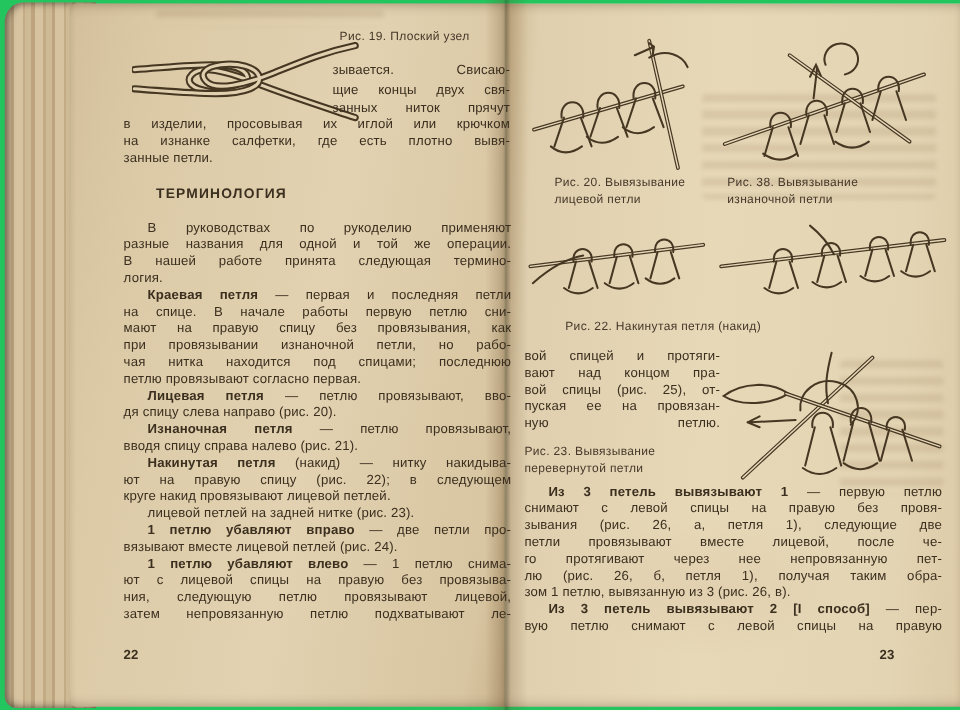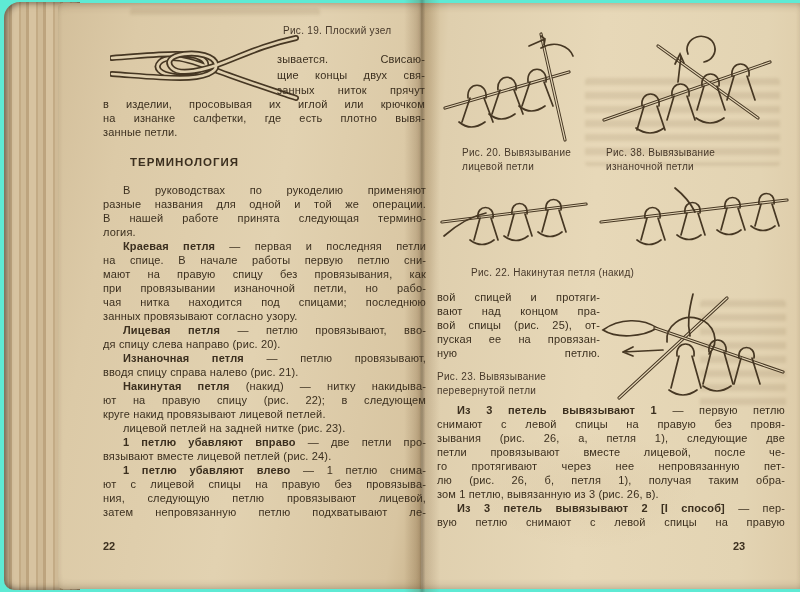--- a/index.html
+++ b/index.html
@@ -1,18 +1,18 @@
 <!DOCTYPE html>
 <html><head>
 <meta charset="utf-8">
 <style>
   html,body{margin:0;padding:0;}
   .book{
     position:relative;width:800px;height:592px;overflow:hidden;
-    background:#5eead4;
+    background:#22c55e;
     font-family:"Liberation Sans", sans-serif;
     color:#3b2f1f;
   }
   
   .edge-stack{
     position:absolute;left:4px;top:2px;bottom:2px;width:76px;
     background:repeating-linear-gradient(90deg,#cfba96 0 5px,#bda47e 5px 8px,#d7c3a0 8px 15px,#c3ab85 15px 17px);
     border-radius:16px 0 0 10px;
     box-shadow:inset 3px 0 6px rgba(0,0,0,.45), inset -4px 0 8px rgba(90,70,45,.35);
   }
@@ -100,21 +100,21 @@
         <div class="line">разные названия для одной и той же операции.</div>
         <div class="line">В нашей работе принята следующая термино-</div>
         <div class="line last">логия.</div>
       </div>
     <div>
         <div class="line"><b>Краевая петля</b> — первая и последняя петли</div>
         <div class="line">на спице. В начале работы первую петлю сни-</div>
         <div class="line">мают на правую спицу без провязывания, как</div>
         <div class="line">при провязывании изнаночной петли, но рабо-</div>
         <div class="line">чая нитка находится под спицами; последнюю</div>
-        <div class="line last">занных провязывают согласно узору.</div>
+        <div class="line last">петлю провязывают согласно первая.</div>
       </div>
     <div>
         <div class="line"><b>Лицевая петля</b> — петлю провязывают, вво-</div>
         <div class="line last">дя спицу слева направо (рис. 20).</div>
       </div>
     <div>
         <div class="line"><b>Изнаночная петля</b> — петлю провязывают,</div>
         <div class="line last">вводя спицу справа налево (рис. 21).</div>
       </div>
     <div>

